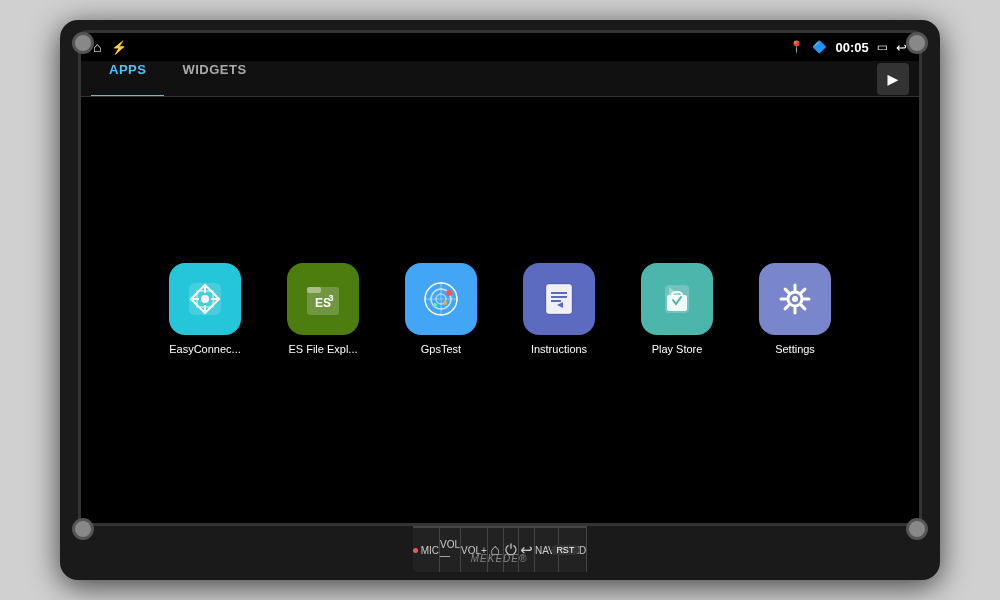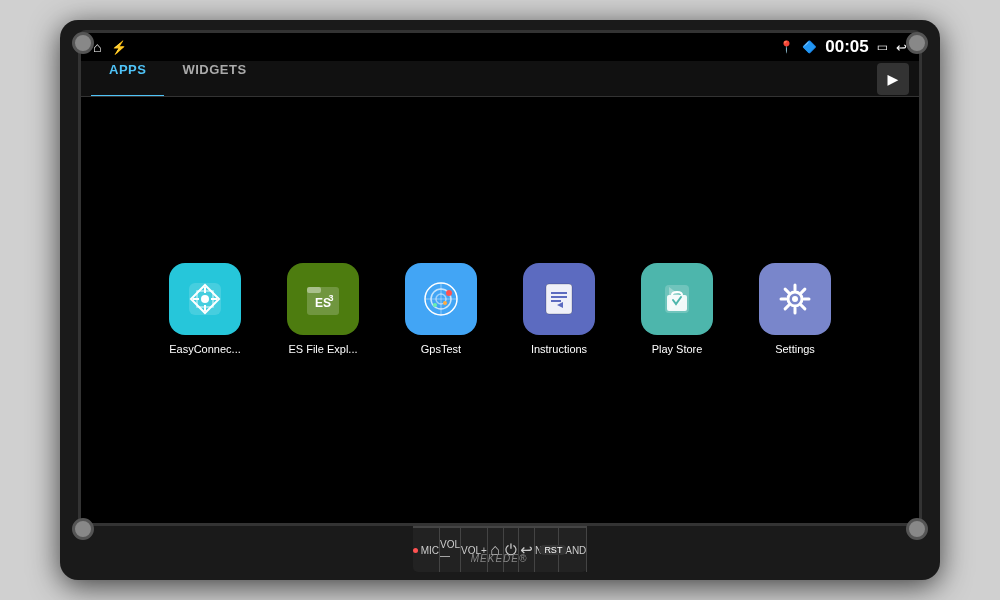--- a/index.html
+++ b/index.html
@@ -223,21 +223,21 @@
       bottom: 8px;
       font-size: 10px;
       color: #888;
       font-style: italic;
       letter-spacing: 1px;
       text-align: center;
     }
 
     .rst-btn {
       position: absolute;
-      right: 20px;
+      right: 8px;
       top: 50%;
       transform: translateY(-50%);
       background: #333;
       color: #fff;
       font-size: 9px;
       padding: 0 5px;
       border-radius: 6px;
       cursor: pointer;
     }
 
@@ -258,21 +258,21 @@
     <div class="screen">
 
       <div class="status-bar">
         <div class="status-left">
           <span style="font-size:14px;">⌂</span>
           <span style="font-size:13px;">⚡</span>
         </div>
         <div class="status-right">
           <span style="font-size:12px;">📍</span>
           <span style="font-size:12px;">🔷</span>
-          <span style="font-weight:bold;font-size:17px;">00:05</span>
+          <span style="font-weight:bold;font-size:13px;">00:05</span>
           <span style="font-size:12px;">▭</span>
           <span style="font-size:13px;">↩</span>
         </div>
       </div>
 
       <div class="tab-bar">
         <div class="tabs-left">
           <div class="tab active">APPS</div>
           <div class="tab">WIDGETS</div>
         </div>

